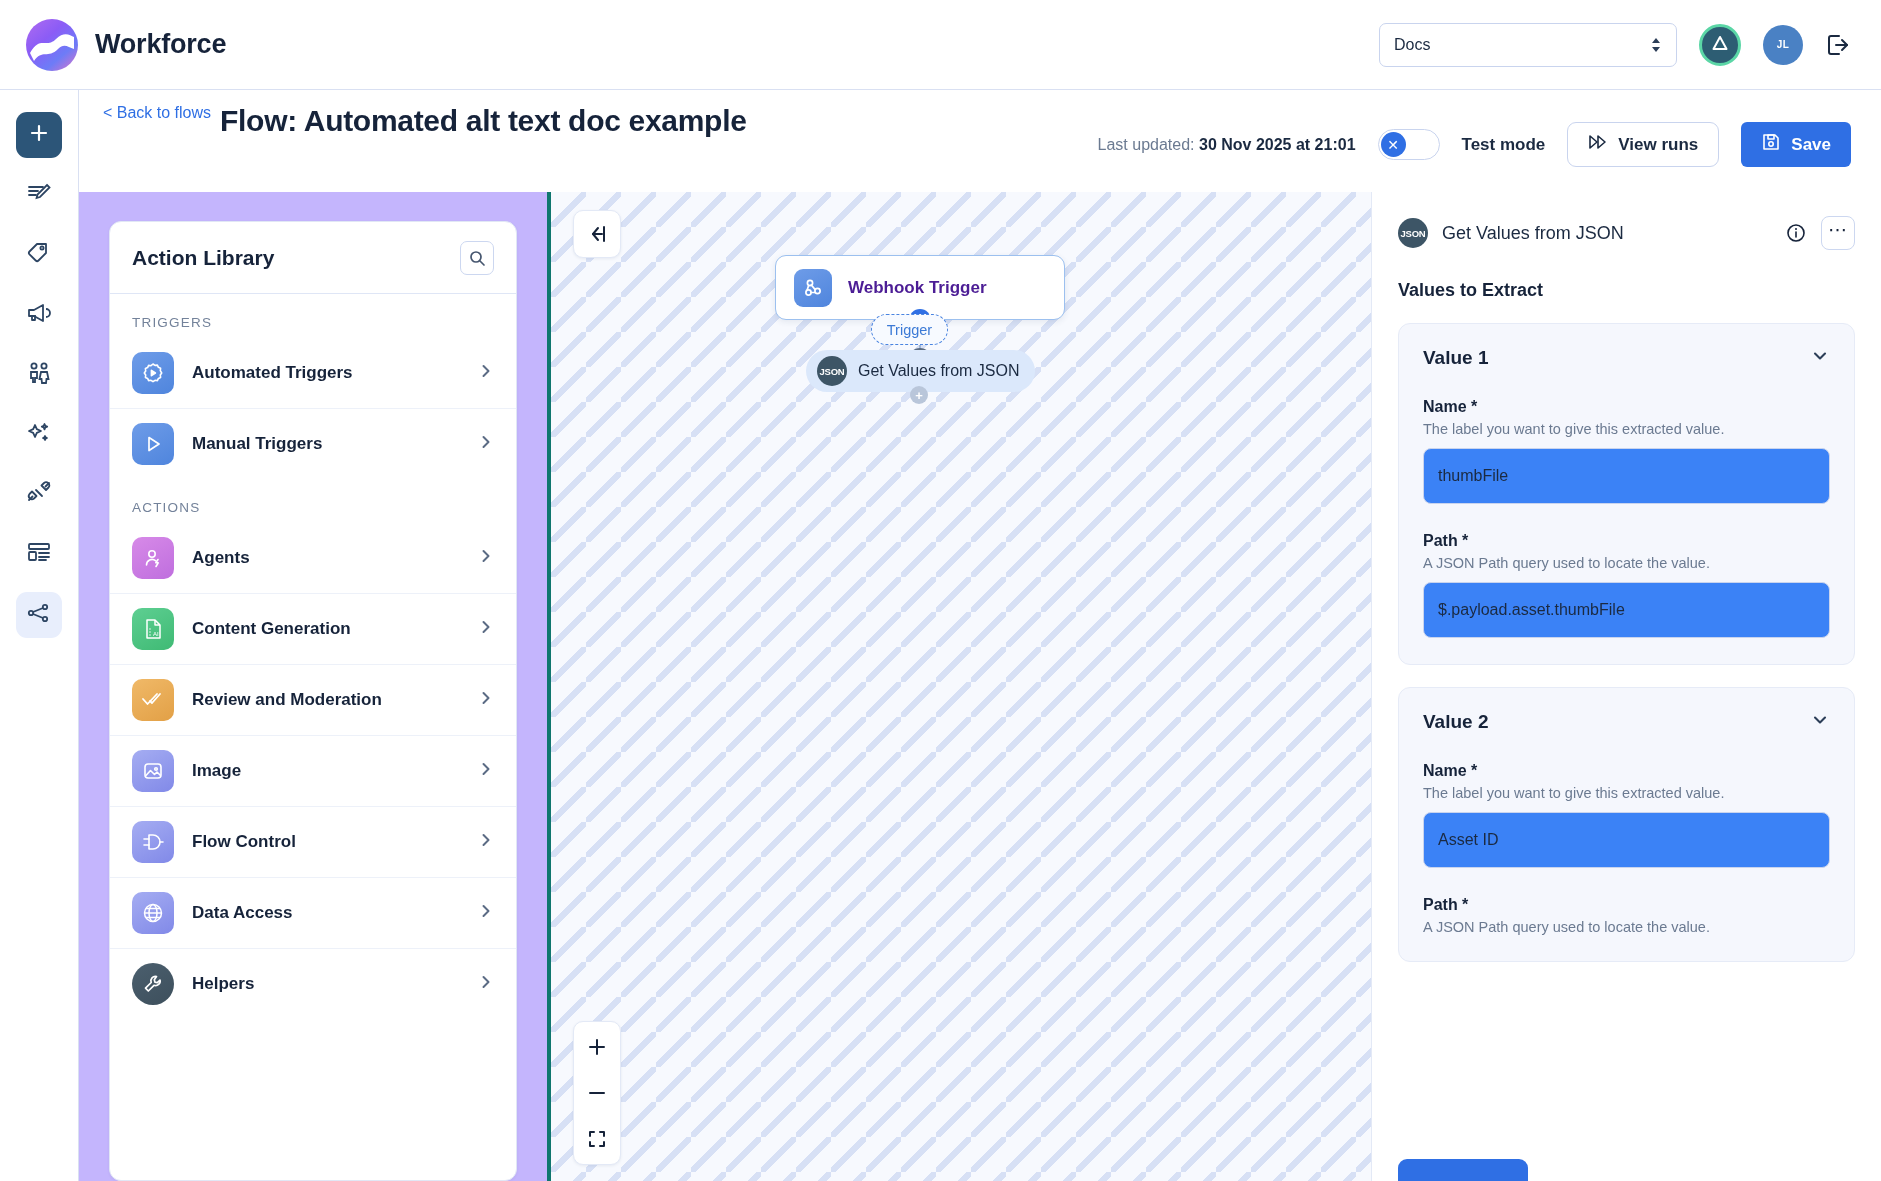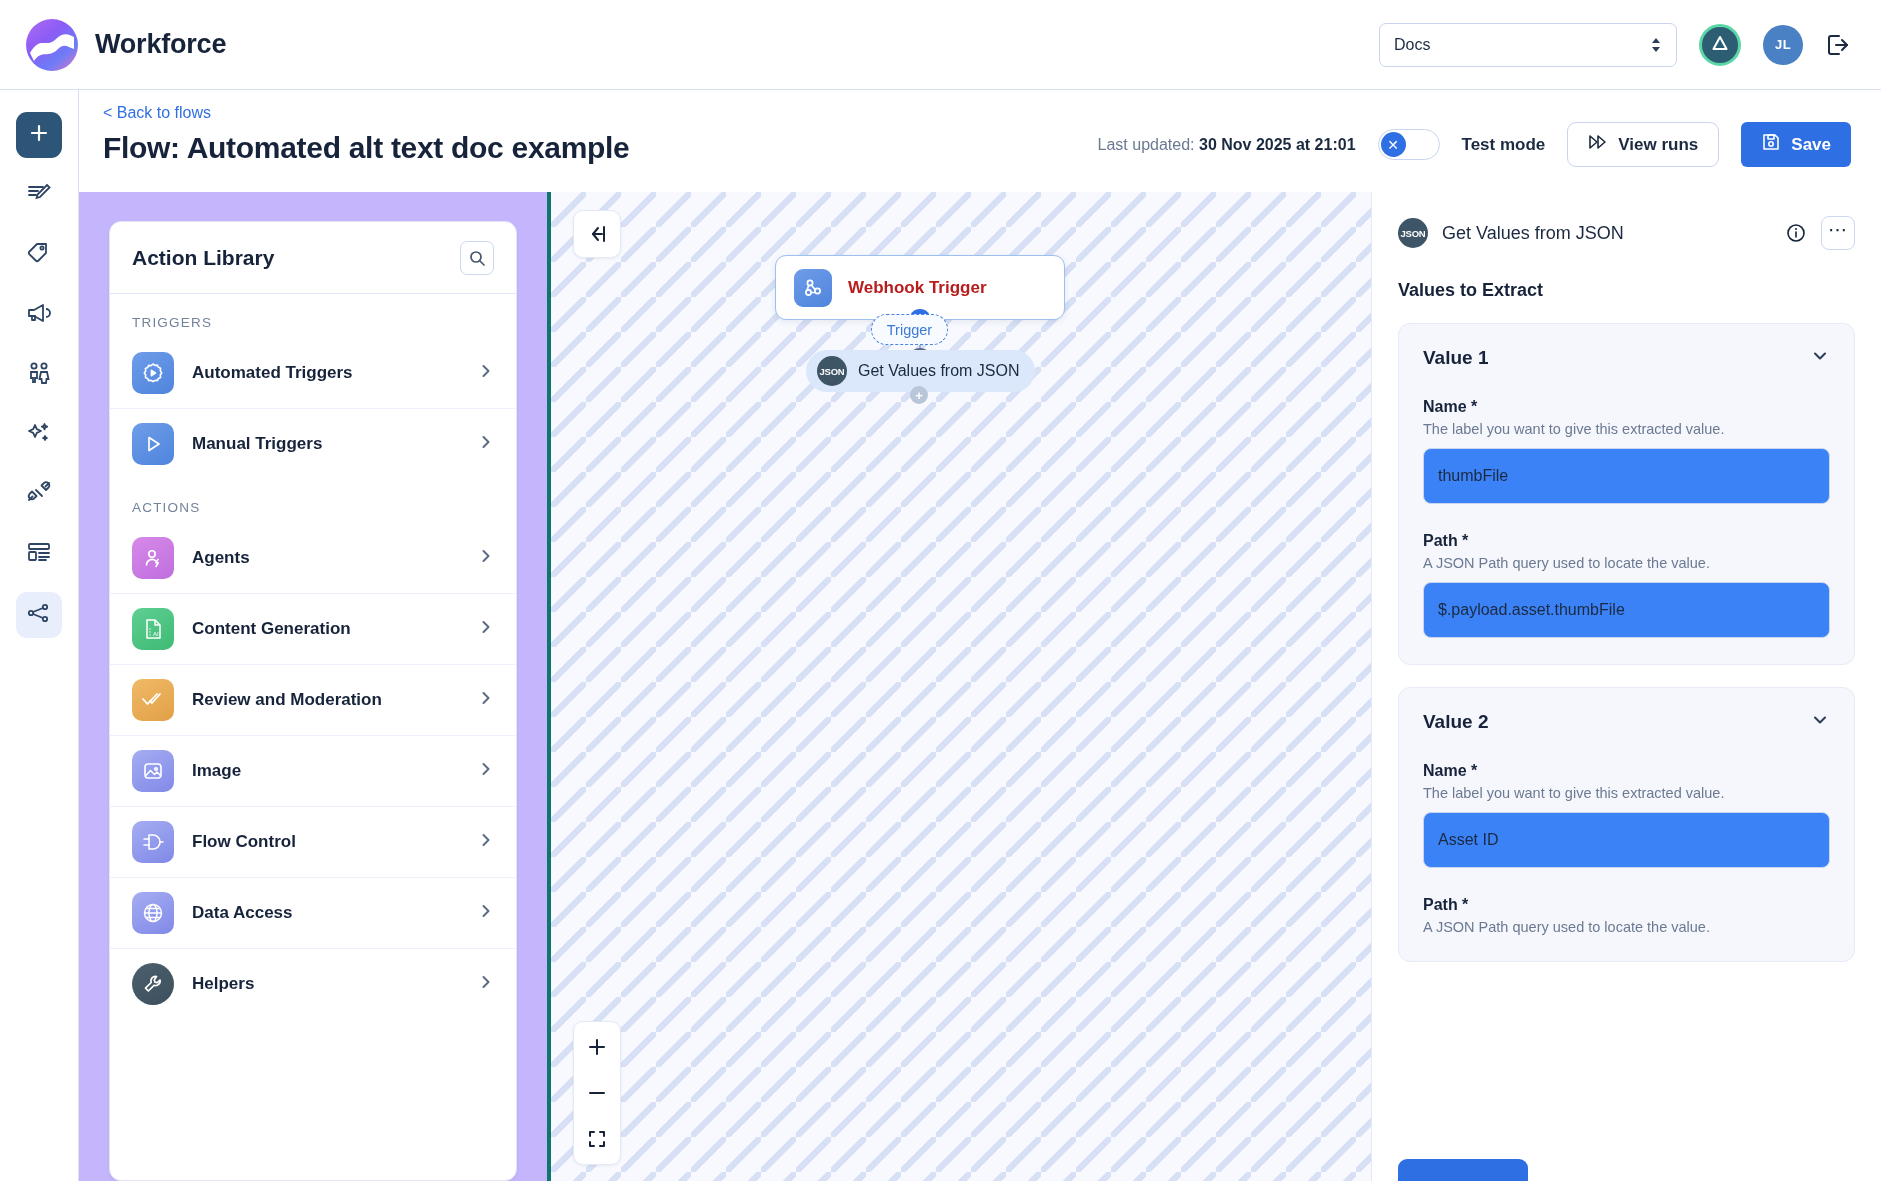--- a/index.html
+++ b/index.html
@@ -34,21 +34,21 @@
   }
   .docs-select .caret { margin-left: auto; display: flex; flex-direction: column; gap: 2px; color: #3b4a63; }
   .avatar-ring {
     width: 42px; height: 42px; border-radius: 50%;
     background: #2d5d73; display: flex; align-items: center; justify-content: center;
     border: 3px solid #5bd6a6;
   }
   .avatar-ring .tri { color: #fff; }
   .avatar-user {
     width: 40px; height: 40px; border-radius: 50%; background: #4a81c4;
-    color: #fff; font-size: 13px; font-weight: 700; display: flex;
+    color: #fff; font-size: 10px; font-weight: 700; display: flex;
     align-items: center; justify-content: center; letter-spacing: .5px;
   }
   .logout { color: #1b2a41; display: flex; align-items: center; }
 
   
   .body-wrap { display: flex; height: calc(1181px - 90px); }
   .rail {
     width: 79px; flex: none; background: #fff; border-right: 1px solid #d9e0f2;
     padding-top: 22px; display: flex; flex-direction: column; align-items: center; gap: 14px;
   }
@@ -58,21 +58,21 @@
   }
   .rail-btn.primary { background: #2c5578; color: #fff; }
   .rail-btn.active { background: #e8eefc; }
 
   
   .main { flex: 1; display: flex; flex-direction: column; min-width: 0; }
   .flowbar {
     height: 102px; background: #fff; padding: 14px 30px 0 24px;
     display: flex; align-items: flex-start; position: relative;
   }
-  .flow-left { display: flex; flex-direction: column; gap: 9px; }
+  .flow-left { display: flex; flex-direction: row; gap: 9px; }
   .backlink { font-size: 16px; color: #2f6fe4; }
   .flow-title { font-size: 30px; font-weight: 700; color: #16233a; letter-spacing: -0.3px; }
   .flow-right { margin-left: auto; display: flex; align-items: center; gap: 22px; padding-top: 18px; }
   .lastupd { font-size: 16px; color: #6b7a91; }
   .lastupd b { color: #1b2a41; font-weight: 700; }
   .toggle {
     width: 62px; height: 31px; border-radius: 17px; border: 1px solid #c9d4ee;
     background: #fff; display: flex; align-items: center; padding: 2px; flex: none;
   }
   .toggle .knob {
@@ -139,21 +139,21 @@
     padding: 10px 0; gap: 16px;
   }
   .zoomctl > div { width: 30px; height: 30px; display: flex; align-items: center; justify-content: center; color: #16233a; }
 
   .node-webhook {
     position: absolute; left: 224px; top: 63px; width: 290px; height: 65px;
     background: #fff; border: 1.5px solid #9cc0ef; border-radius: 11px;
     display: flex; align-items: center; gap: 16px; padding: 0 18px;
     box-shadow: 0 2px 6px rgba(30,50,90,.09);
   }
-  .node-webhook .name { font-size: 17px; font-weight: 700; color: #b91c1c; }
+  .node-webhook .name { font-size: 17px; font-weight: 700; color: #4c1d95; }
   .plus-dot {
     position: absolute; width: 22px; height: 22px; border-radius: 50%;
     display: flex; align-items: center; justify-content: center;
     font-size: 16px; line-height: 1; color: #fff; font-weight: 700;
   }
   .plus-dot.blue { background: #2f6fe4; }
   .plus-dot.grey { background: #5a6b80; }
   .plus-dot.pale { background: #b9c6da; }
   .edge { position: absolute; width: 2px; background: #9fb4d4; }
   .trigger-pill {

